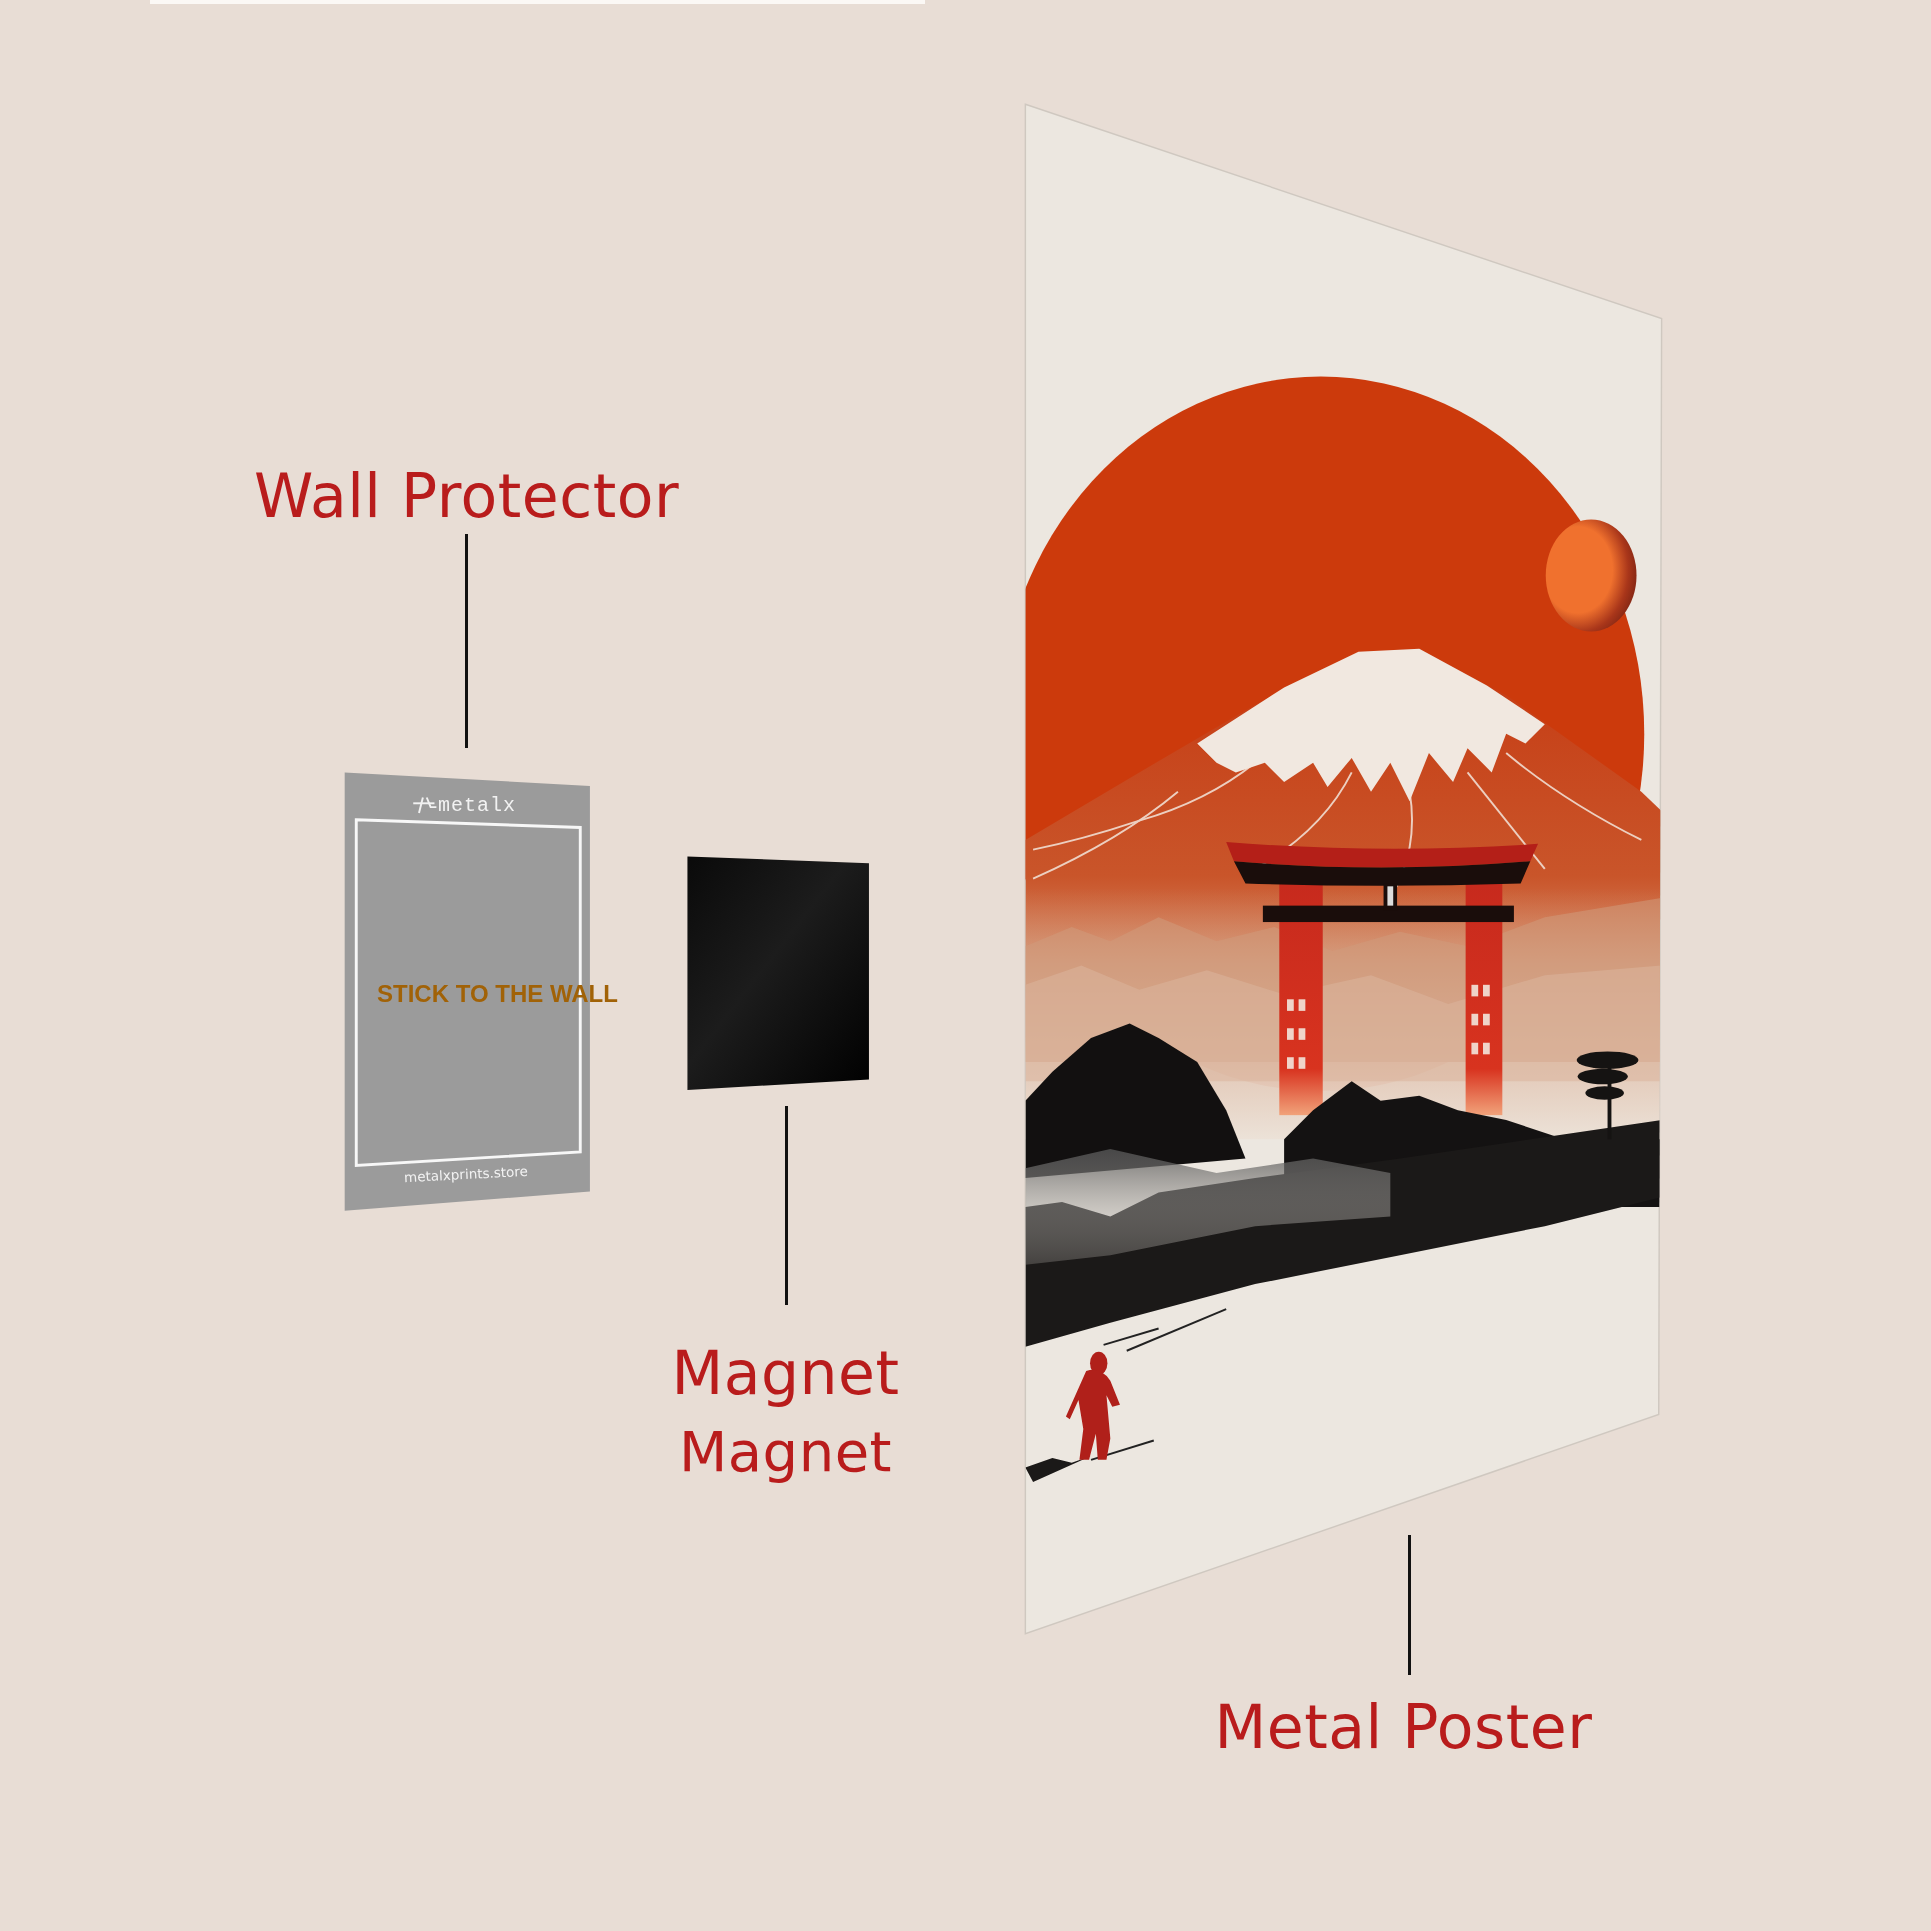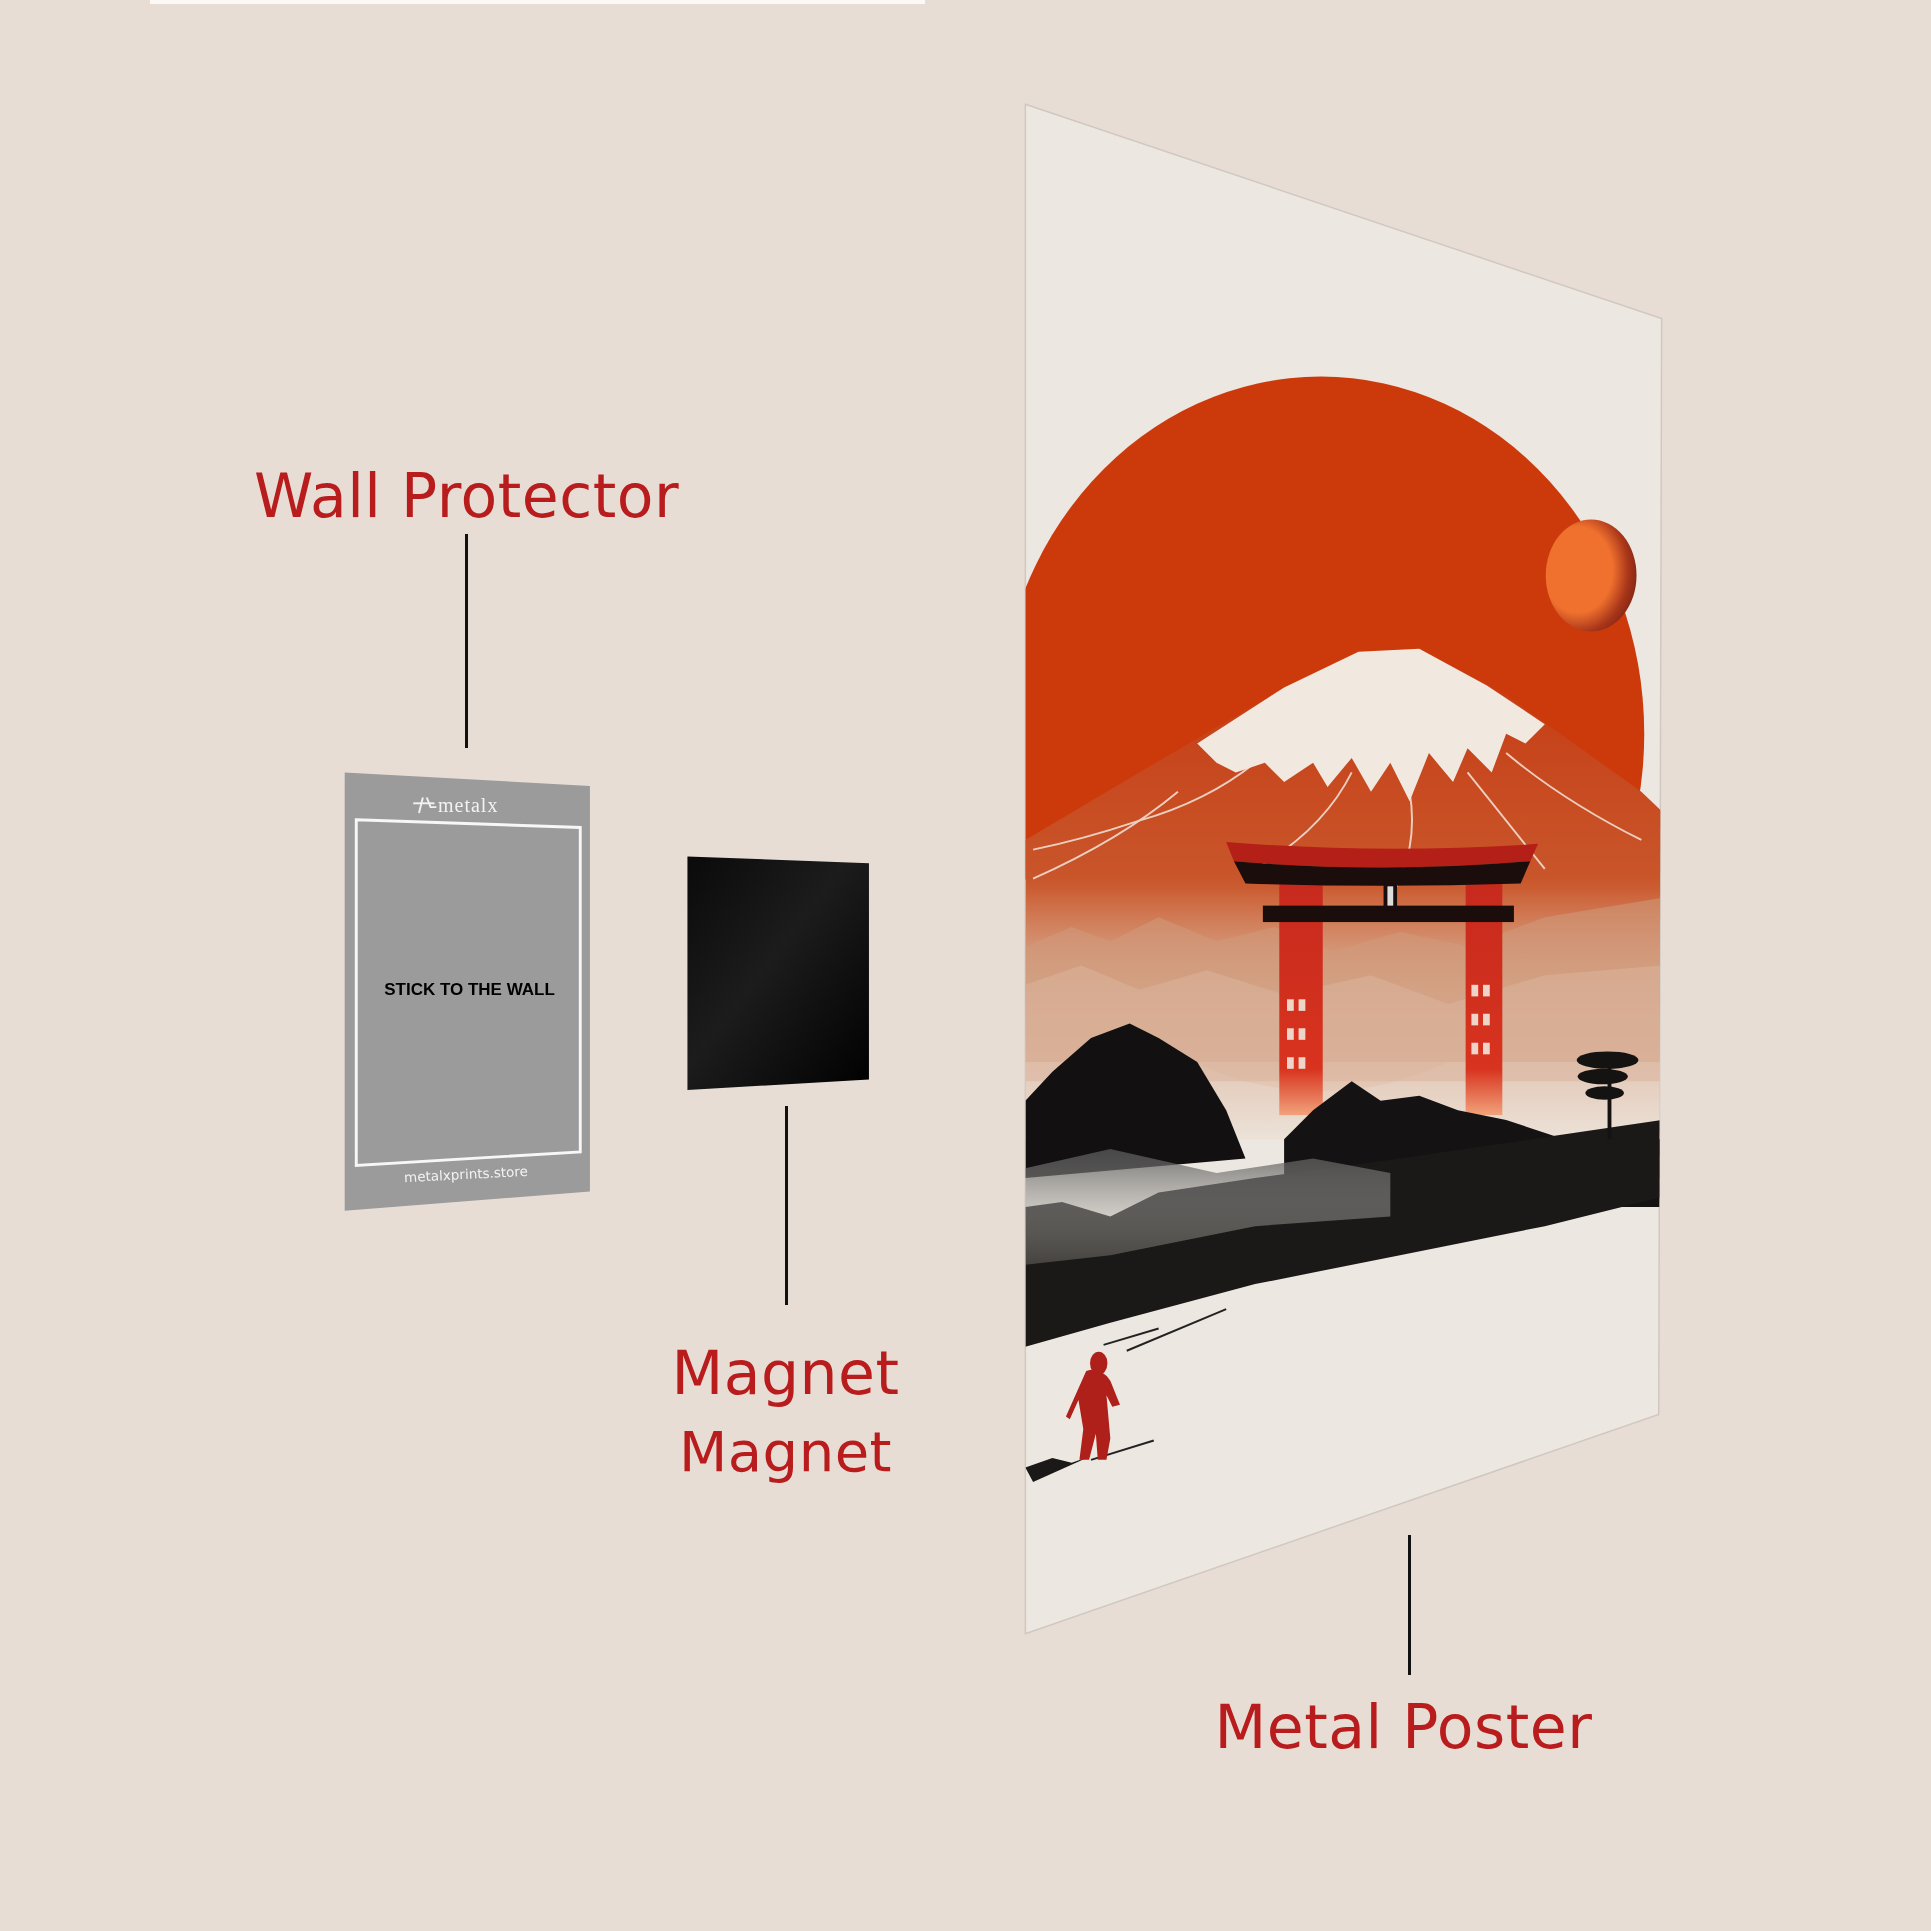--- a/index.html
+++ b/index.html
@@ -148,22 +148,22 @@
       <path d="M1062,1520 L1090,1510 L1110,1515 L1130,1508 L1070,1535 Z" fill="#1b1918"></path>
 
       <g fill="#b0201a">
         <ellipse cx="1138" cy="1412" rx="9" ry="12"></ellipse>
         <path d="M1125,1420 Q1140,1415 1150,1430 L1160,1455 L1152,1457 L1146,1445 L1150,1490 L1146,1512 L1137,1512 L1135,1485 L1128,1512 L1118,1512 L1122,1480 L1117,1450 L1108,1470 L1104,1467 Z"></path>
       </g>
     </g>
   </g>
 </svg>
 
-<div class="protector-text" style="left:438px; top:794px; font-size:20px; color:#f2f2f2; letter-spacing:1px; font-family:Liberation Serif, serif;">metalx</div>
-<div class="protector-text" style="left:377px; top:980px; width:185px; font-size:17px; font-weight:bold; color:#000000; font-family:'Liberation Sans', sans-serif;">STICK TO THE WALL</div>
+<div class="protector-text" style="left:438px; top:794px; font-size:20px; color:#f2f2f2; letter-spacing:1px; font-family:Liberation Mono, monospace;">metalx</div>
+<div class="protector-text" style="left:377px; top:980px; width:185px; font-size:24px; font-weight:bold; color:#a16207; font-family:'Liberation Sans', sans-serif;">STICK TO THE WALL</div>
 <div class="protector-text" style="left:404px; top:1166px; font-size:13.5px; color:#f2f2f2; transform:rotate(-3deg); font-family:'DejaVu Sans', sans-serif;">metalxprints.store</div>
 
 <div class="leader" style="left:785px; top:1106px; height:199px;"></div>
 <div class="label" style="left:637px; top:1335px; width:297px; font-size:60px;">Magnet</div>
 <div class="label" style="left:637px; top:1413px; width:297px; font-size:56px;">Magnet</div>
 
 <div class="leader" style="left:1408px; top:1535px; height:140px;"></div>
 <div class="label" style="left:1193px; top:1670px; width:421px; font-size:60px;margin-top:19px;">Metal Poster</div>
 
 

